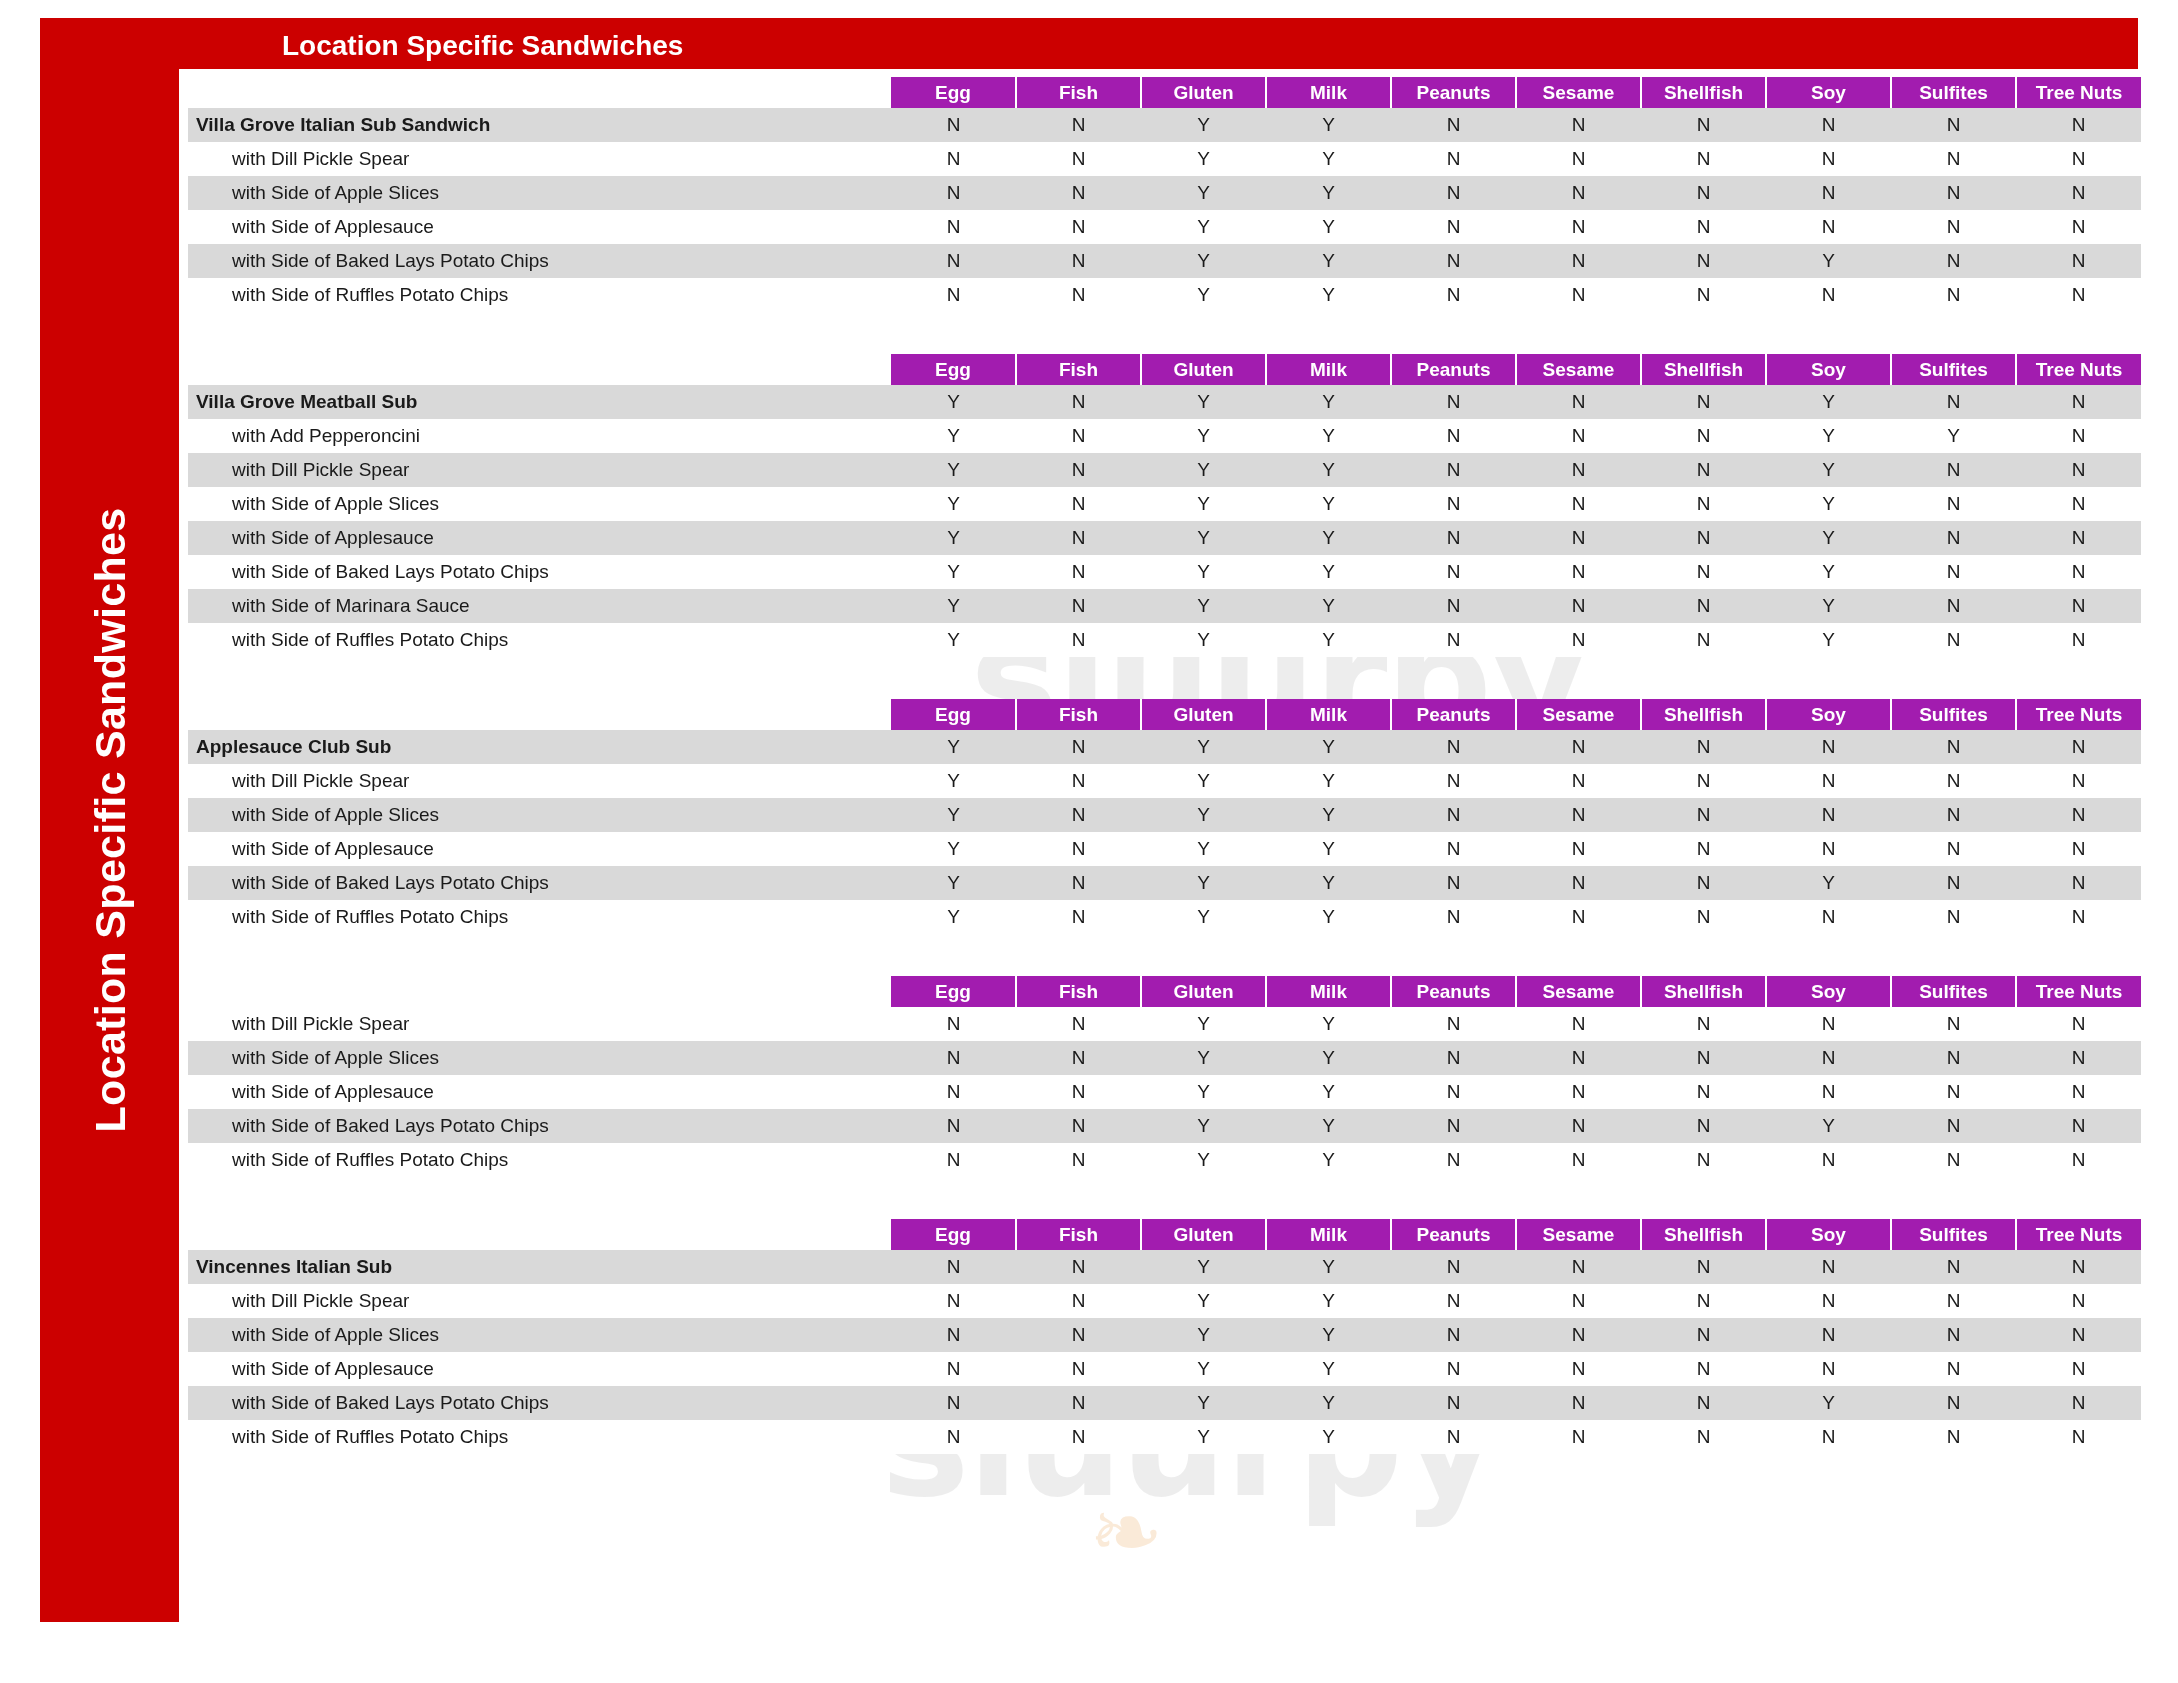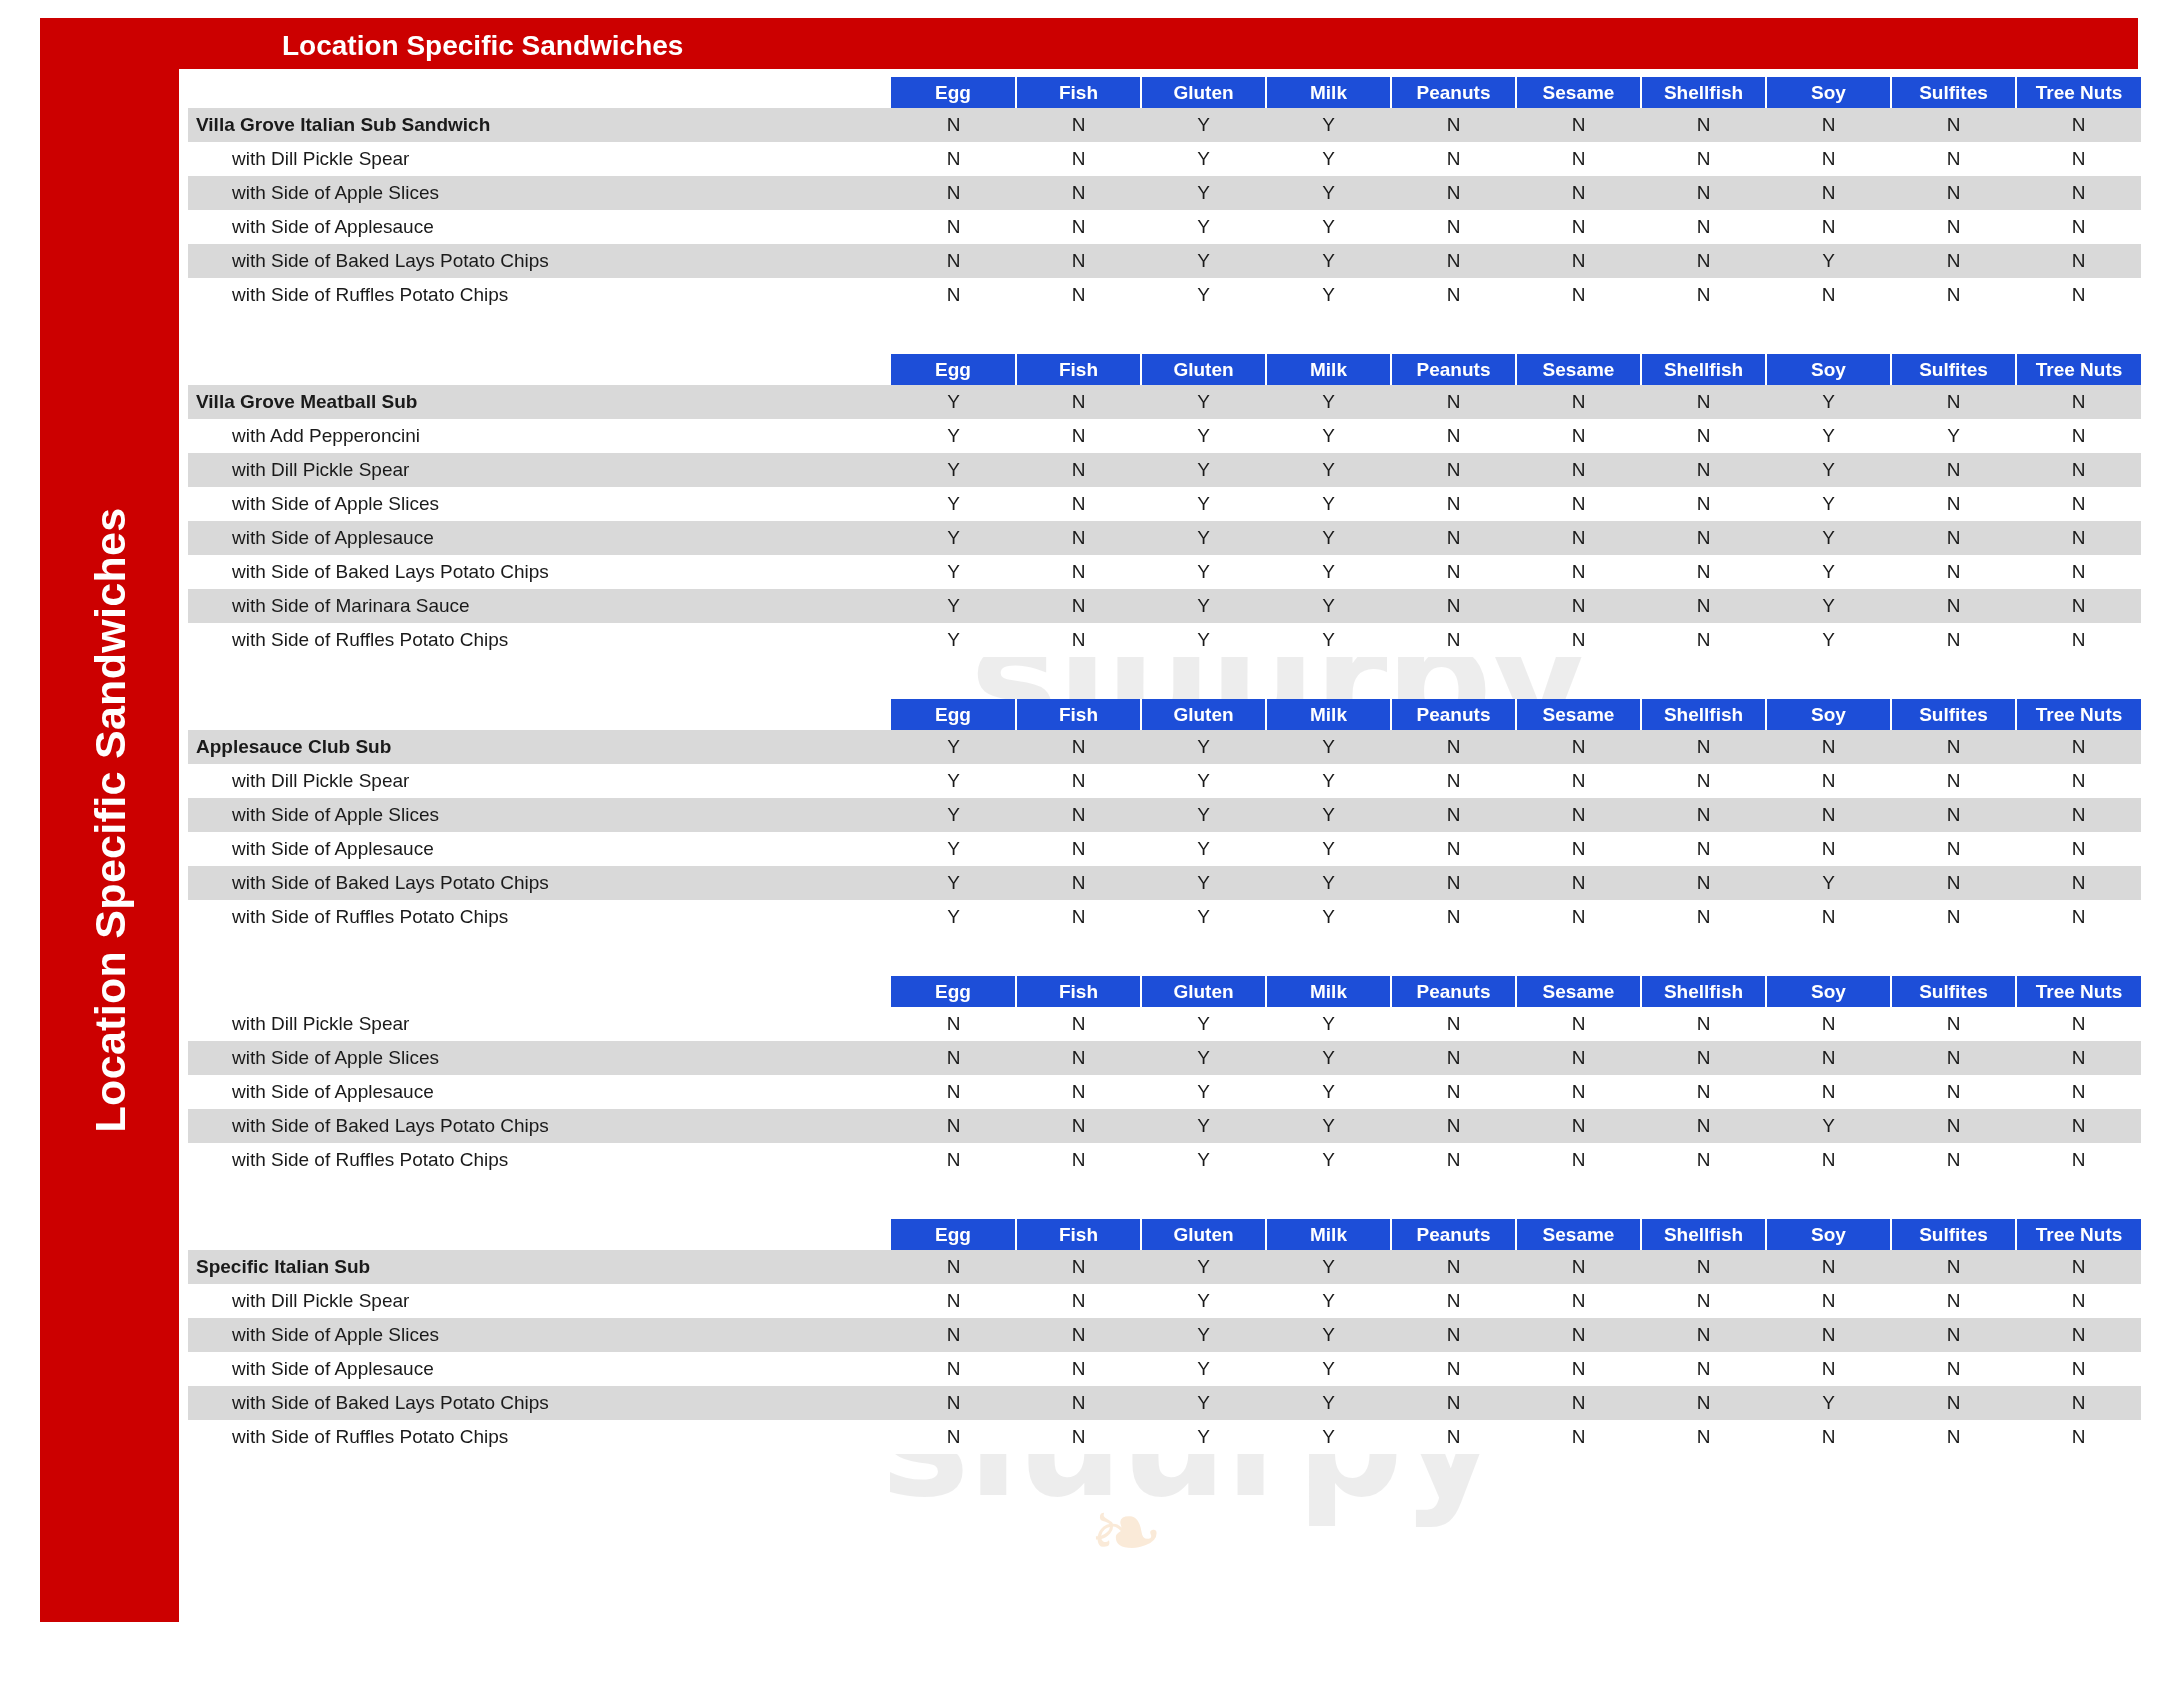--- a/index.html
+++ b/index.html
@@ -108,21 +108,21 @@
     width: 1950px;
     table-layout: fixed;
   }
   table.allergen + table.allergen {
     margin-top: 42px;
   }
   table.allergen col.name { width: 703px; }
   table.allergen col.al   { width: 125px; }
 
   thead th {
-    background: #1d4ed8;
+    background: #a21caf;
     color: #ffffff;
     font-size: 19px;
     font-weight: bold;
     height: 31px;
     text-align: center;
     padding: 0;
     border-right: 2px solid #ffffff;
   }
   thead th.name-head {
     background: #ffffff;
@@ -654,21 +654,21 @@
             <th>Peanuts</th>
             <th>Sesame</th>
             <th>Shellfish</th>
             <th>Soy</th>
             <th>Sulfites</th>
             <th>Tree Nuts</th>
           </tr>
         </thead>
         <tbody>
           <tr class="shaded">
-            <td class="name parent">Specific Italian Sub</td>
+            <td class="name parent">Vincennes Italian Sub</td>
             <td>N</td>
             <td>N</td>
             <td>Y</td>
             <td>Y</td>
             <td>N</td>
             <td>N</td>
             <td>N</td>
             <td>N</td>
             <td>N</td>
             <td>N</td>

